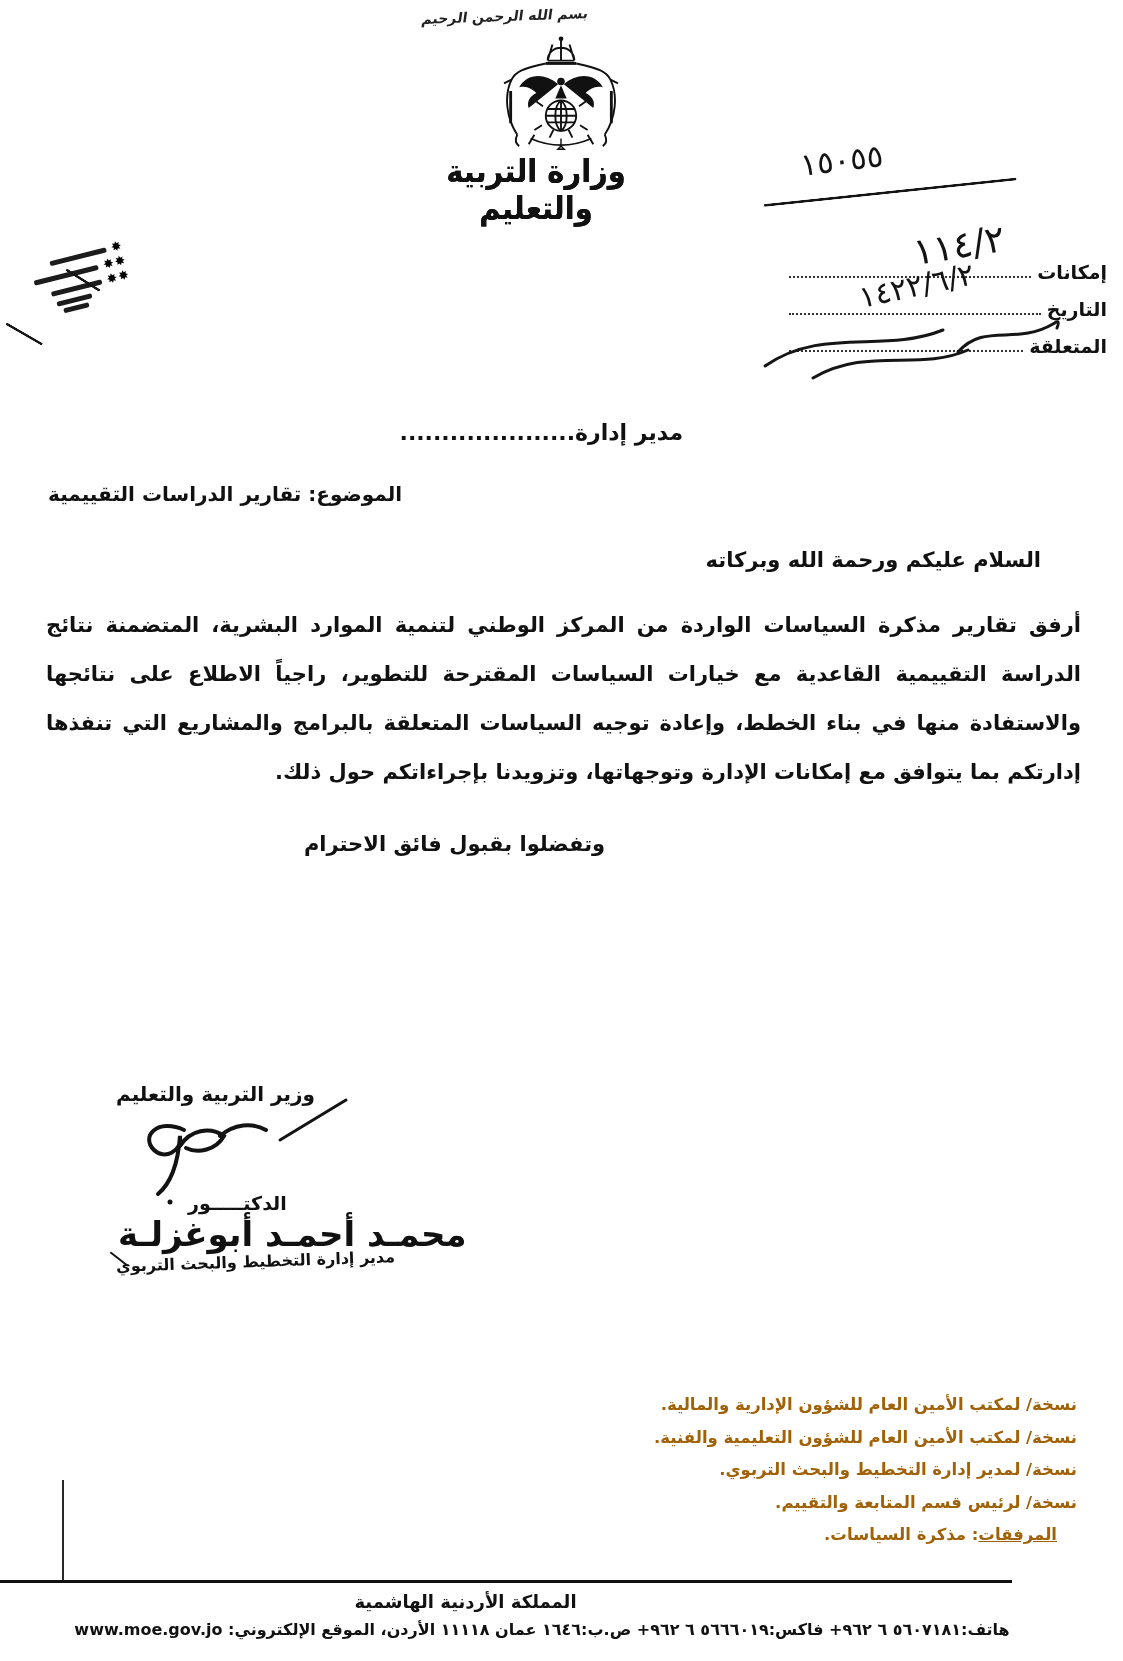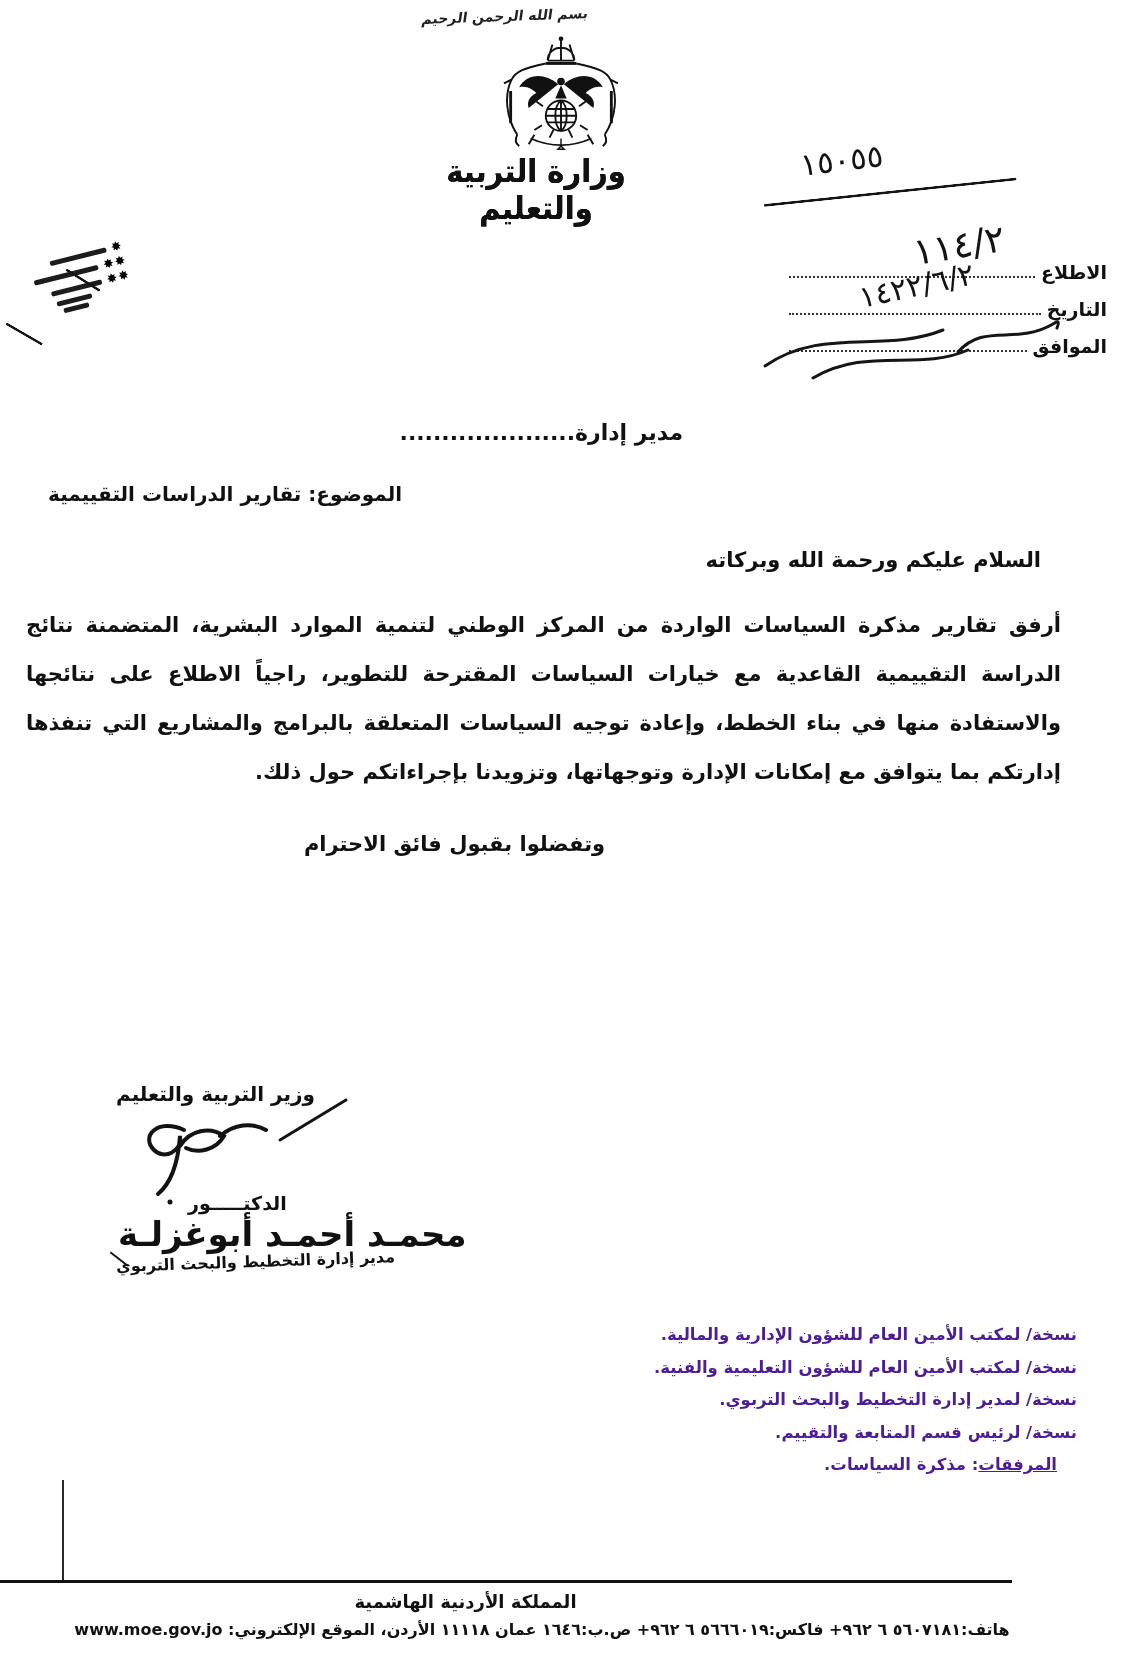--- a/index.html
+++ b/index.html
@@ -52,37 +52,37 @@
   .ref-dots{flex:1;border-bottom:2px dotted #333;margin:0 6px 5px 0;height:1px;}
   .hand{color:#131313;white-space:nowrap;}
   .hw-ref-number{right:118px;top:224px;font-size:37px;transform:rotate(-9deg);letter-spacing:2px;}
   .hw-ref-date{right:148px;top:268px;font-size:30px;transform:rotate(-12deg);letter-spacing:2px;}
 
   
   .addressee{right:440px;top:420px;font-size:22px;font-weight:bold;direction:rtl;}
   .subject{left:48px;top:482px;font-size:20px;font-weight:bold;direction:rtl;}
   .salutation{right:82px;top:548px;font-size:21px;font-weight:bold;direction:rtl;}
   .body-par{
-    left:26px;top:601px;width:1035px;
+    left:46px;top:601px;width:1035px;
     direction:rtl;text-align:justify;
     font-size:21px;font-weight:600;line-height:49px;
   }
   .closing{left:0;top:832px;width:909px;text-align:center;font-size:21px;font-weight:bold;direction:rtl;}
 
   
   .minister-title{left:116px;top:1082px;font-size:20px;font-weight:bold;direction:rtl;}
   .sig-svg{left:118px;top:1092px;}
   .doctor-title{left:188px;top:1192px;font-size:19px;font-weight:bold;direction:rtl;}
   .sig-name{left:118px;top:1214px;font-size:34px;font-weight:bold;direction:rtl;letter-spacing:1px;}
   .sig-position{left:116px;top:1252px;font-size:16px;font-weight:bold;direction:rtl;transform:rotate(-2deg);}
   .sig-slash{left:108px;top:1258px;width:22px;height:0;border-top:2.5px solid #151515;transform:rotate(38deg);}
 
   
-  .copies{right:46px;top:1319px;width:520px;direction:rtl;text-align:right;
-          font-size:16.5px;font-weight:bold;line-height:32.5px;color:#4c1d95;}
+  .copies{right:46px;top:1389px;width:520px;direction:rtl;text-align:right;
+          font-size:16.5px;font-weight:bold;line-height:32.5px;color:#a16207;}
   .copies .attach-line{margin-right:20px;}
   .attach-label{text-decoration:underline;}
 
   
   .footer-rule{left:0;top:1580px;width:1012px;height:3px;background:#111;}
   .left-vline{left:62px;top:1480px;width:2px;height:101px;background:#2a2a2a;}
   .kingdom{left:0;top:1591px;width:931px;text-align:center;font-size:18px;font-weight:bold;direction:rtl;}
   .contact{left:0;top:1620px;width:1084px;text-align:center;font-size:16px;font-weight:bold;direction:rtl;}
 
   svg{display:block;}
@@ -145,29 +145,29 @@
       </div>
     <div class="srow scenter">
         <span class="sbar" style="width:26px"></span>
       </div>
   </div>
   <div class="abs pen-stroke" style="left:66px;top:268px;width:40px;transform:rotate(32deg);"></div>
   <div class="abs pen-stroke" style="left:6px;top:322px;width:42px;transform:rotate(30deg);"></div>
 
   <div class="abs ref-block">
     <div class="ref-row">
-      <span class="ref-label">الاطلاع</span>
+      <span class="ref-label">إمكانات</span>
       <span class="ref-dots"></span>
     </div>
     <div class="ref-row">
       <span class="ref-label">التاريخ</span>
       <span class="ref-dots"></span>
     </div>
     <div class="ref-row">
-      <span class="ref-label">الموافق</span>
+      <span class="ref-label">المتعلقة</span>
       <span class="ref-dots"></span>
     </div>
   </div>
   <div class="abs hand hw-ref-number">١١٤/٢</div>
   <div class="abs hand hw-ref-date">١٤٢٢/٦/٢</div>
   <div class="abs" style="right:40px;top:300px;">
     <svg width="330" height="80" viewBox="0 0 330 80" fill="none" stroke="#151515" stroke-width="3" stroke-linecap="round">
       <path d="M12,66 C70,26 130,54 190,30"></path>
       <path d="M205,52 C232,22 262,46 300,24 q8,-6 4,4"></path>
       <path d="M60,78 C115,46 165,72 215,50"></path>

